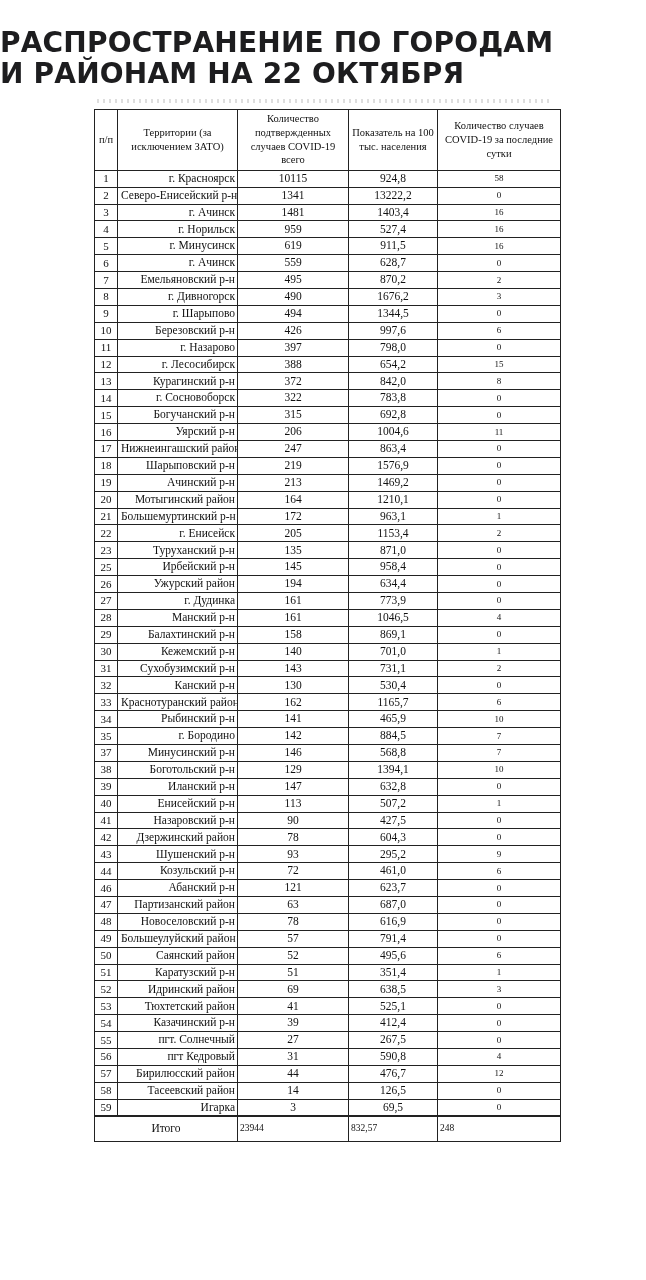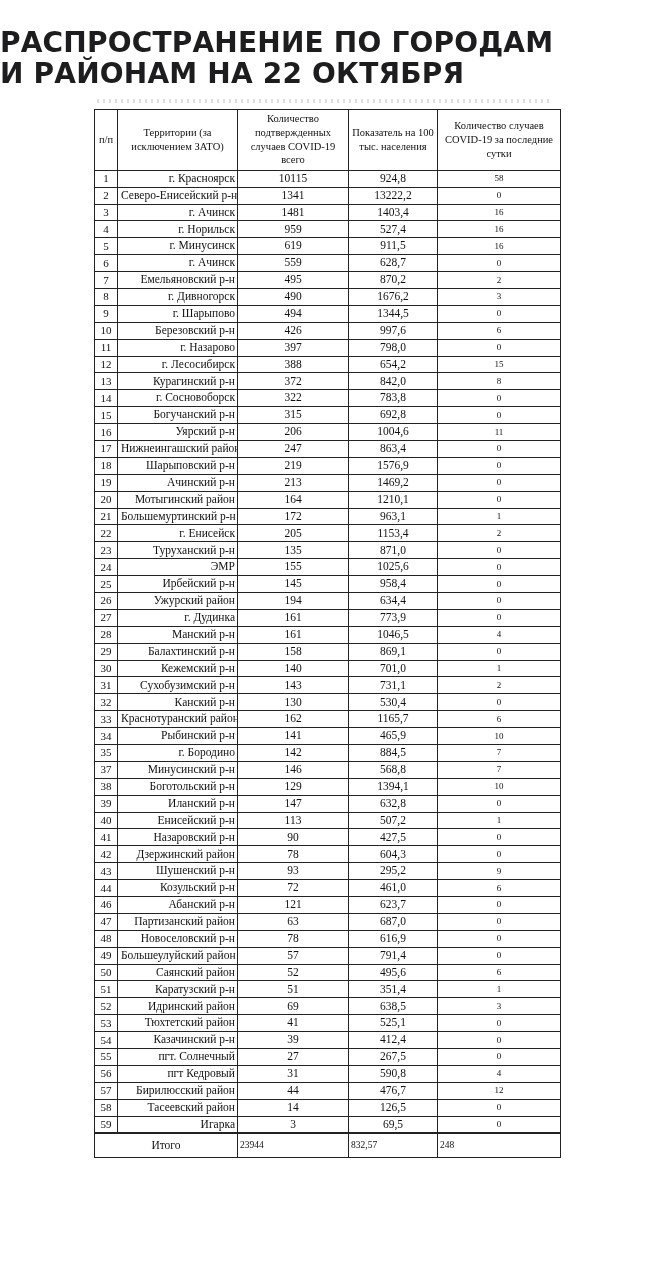--- a/index.html
+++ b/index.html
@@ -283,27 +283,20 @@
           <td class="daily-val">2</td>
         </tr>
         <tr>
           <td class="num">23</td>
           <td class="territory">Туруханский р-н</td>
           <td class="num-val">135</td>
           <td class="num-val">871,0</td>
           <td class="daily-val">0</td>
         </tr>
         <tr>
-          <td class="num">24</td>
-          <td class="territory">ЭМР</td>
-          <td class="num-val">155</td>
-          <td class="num-val">1025,6</td>
-          <td class="daily-val">0</td>
-        </tr>
-        <tr>
           <td class="num">25</td>
           <td class="territory">Ирбейский р-н</td>
           <td class="num-val">145</td>
           <td class="num-val">958,4</td>
           <td class="daily-val">0</td>
         </tr>
         <tr>
           <td class="num">26</td>
           <td class="territory">Ужурский район</td>
           <td class="num-val">194</td>

